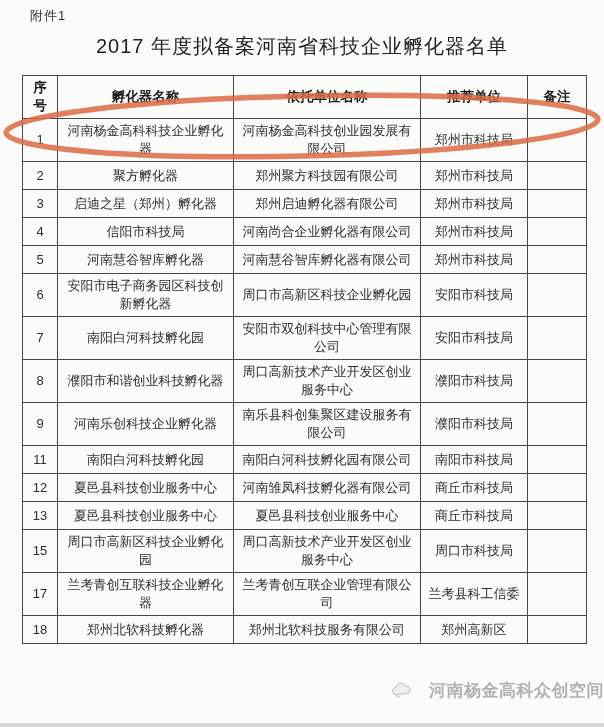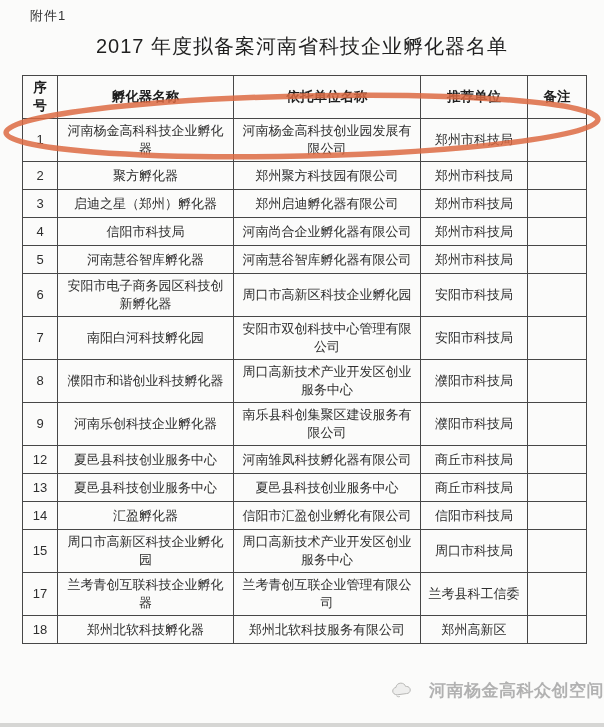--- a/index.html
+++ b/index.html
@@ -145,38 +145,38 @@
     <td class="al-c"></td>
   </tr>
         <tr>
     <td class="al-c">9</td>
     <td class="al-l">河南乐创科技企业孵化器</td>
     <td class="al-l">南乐县科创集聚区建设服务有限公司</td>
     <td class="al-c">濮阳市科技局</td>
     <td class="al-c"></td>
   </tr>
         <tr>
+    <td class="al-c">11</td>
+    <td class="al-l">南阳白河科技孵化园</td>
+    <td class="al-l">南阳白河科技孵化园有限公司</td>
+    <td class="al-c">南阳市科技局</td>
+    <td class="al-c"></td>
+  </tr>
+        <tr>
     <td class="al-c">12</td>
     <td class="al-l">夏邑县科技创业服务中心</td>
     <td class="al-l">河南雏凤科技孵化器有限公司</td>
     <td class="al-c">商丘市科技局</td>
     <td class="al-c"></td>
   </tr>
         <tr>
     <td class="al-c">13</td>
     <td class="al-l">夏邑县科技创业服务中心</td>
     <td class="al-l">夏邑县科技创业服务中心</td>
     <td class="al-c">商丘市科技局</td>
-    <td class="al-c"></td>
-  </tr>
-        <tr>
-    <td class="al-c">14</td>
-    <td class="al-l">汇盈孵化器</td>
-    <td class="al-l">信阳市汇盈创业孵化有限公司</td>
-    <td class="al-c">信阳市科技局</td>
     <td class="al-c"></td>
   </tr>
         <tr>
     <td class="al-c">15</td>
     <td class="al-l">周口市高新区科技企业孵化园</td>
     <td class="al-l">周口高新技术产业开发区创业服务中心</td>
     <td class="al-c">周口市科技局</td>
     <td class="al-c"></td>
   </tr>
         <tr>

